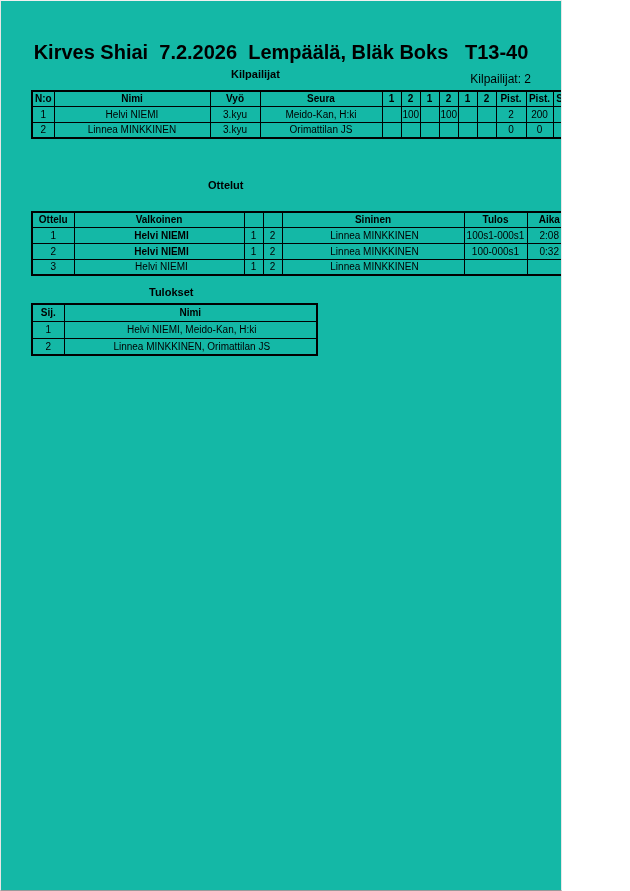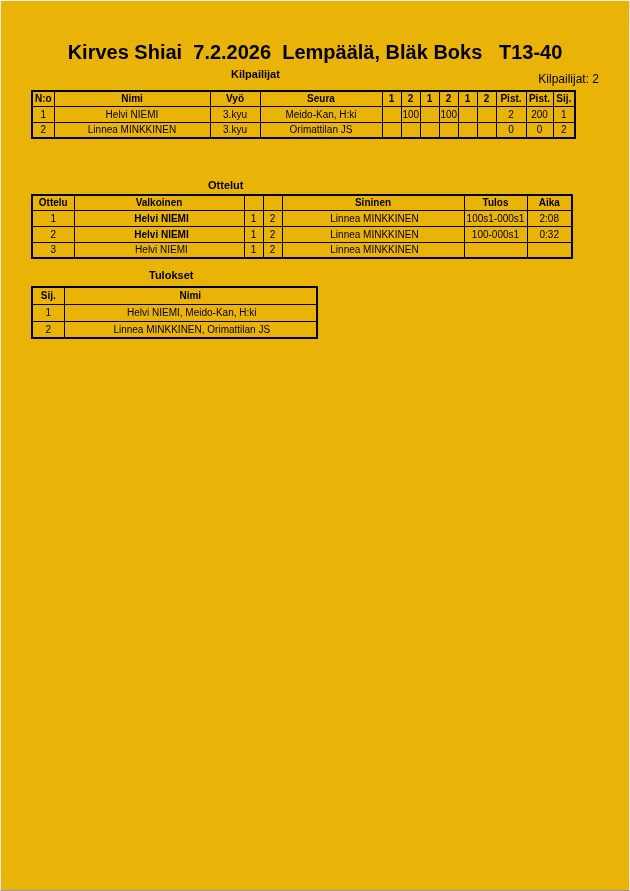--- a/index.html
+++ b/index.html
@@ -4,23 +4,23 @@
 <style>
   * { margin:0; padding:0; box-sizing:border-box; }
   html, body { background:#fff; }
   body {
     font-family: "Liberation Sans", sans-serif;
     color:#000;
     width:630px;
   }
   .page {
     position:relative;
-    width:630px;
+    width:562px;
     height:891px;
-    background:#eab308;
+    background:#14b8a6;
     border-left:1px solid #e6e6e6;
     border-right:1px solid #e6e6e6;
     border-top:1px solid #f0f0f0;
     border-bottom:1px solid #9a9a9a;
     overflow:hidden;
   }
   .title {
     padding-top:40px;
     text-align:center;
     font-size:20px;
@@ -63,21 +63,21 @@
   th { font-weight:bold; text-align:center; padding:1px 1px; height:15px; }
   td.c { text-align:center; padding:1px 1px; }
   td.l { text-align:center; }
   td.bold-name { font-weight:bold; }
   .t1 { width:543px; margin-top:6px; }
   .section-head {
     font-size:11px;
     font-weight:bold;
   }
   .ottelut-head { margin-top:40px; margin-left:207px; }
-  .t2 { width:540px; margin-top:3px; }
+  .t2 { width:540px; margin-top:20px; }
   .tulokset-head { margin-top:10px; margin-left:148px; }
   .t3 { width:285px; margin-top:5px; }
   .t3 th, .t3 td { height:17px; }
 </style>
 </head>
 <body>
 
 <div class="page">
 
   <div class="title">Kirves Shiai  7.2.2026  Lempäälä, Bläk Boks   T13-40</div>

